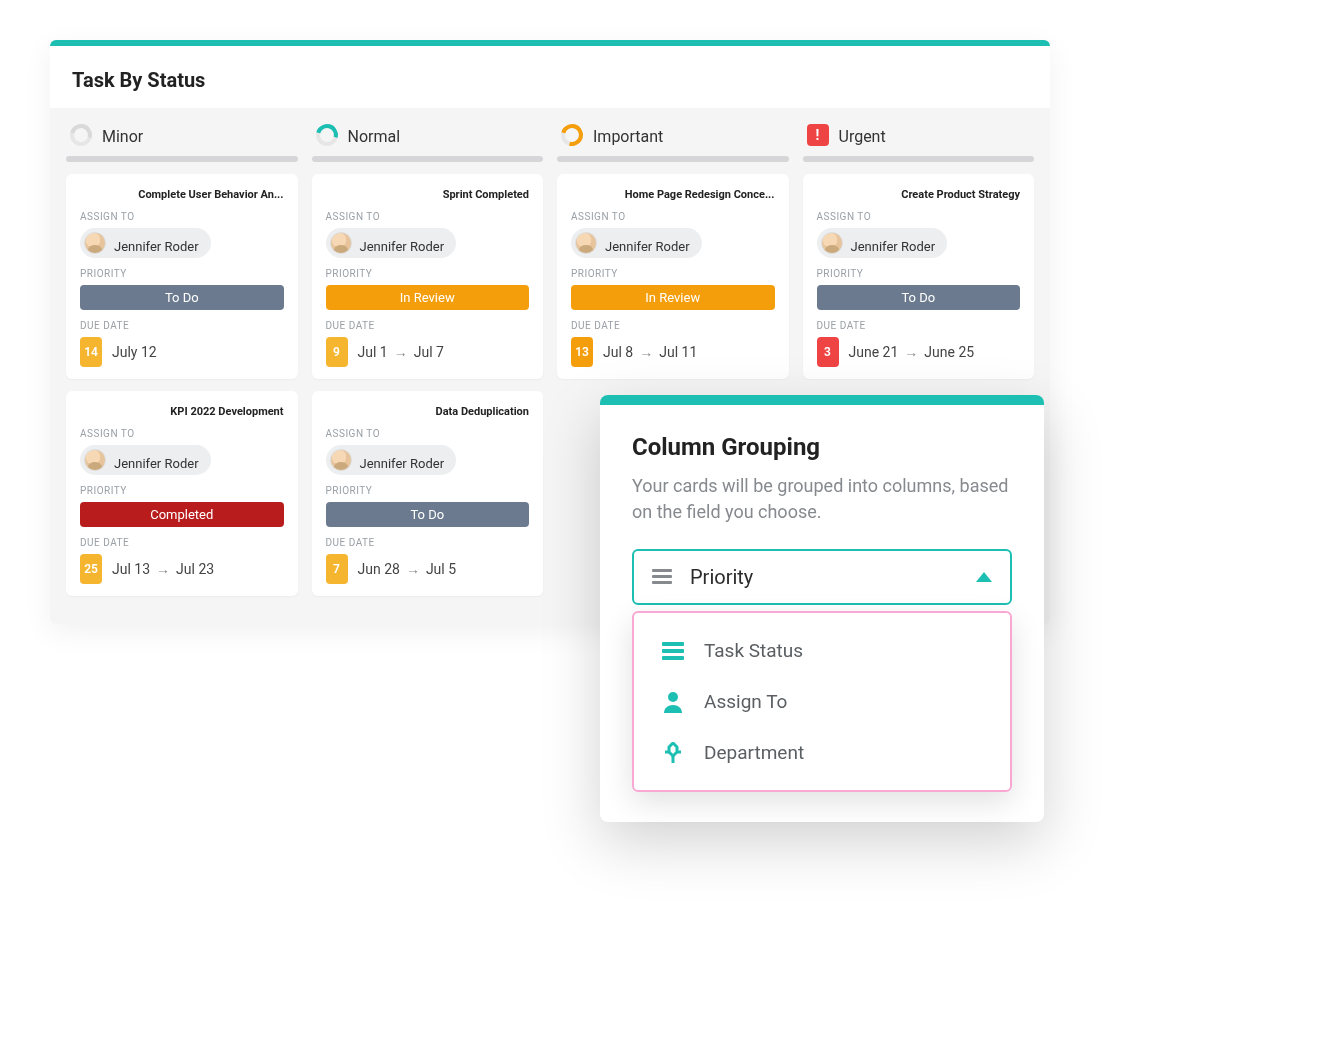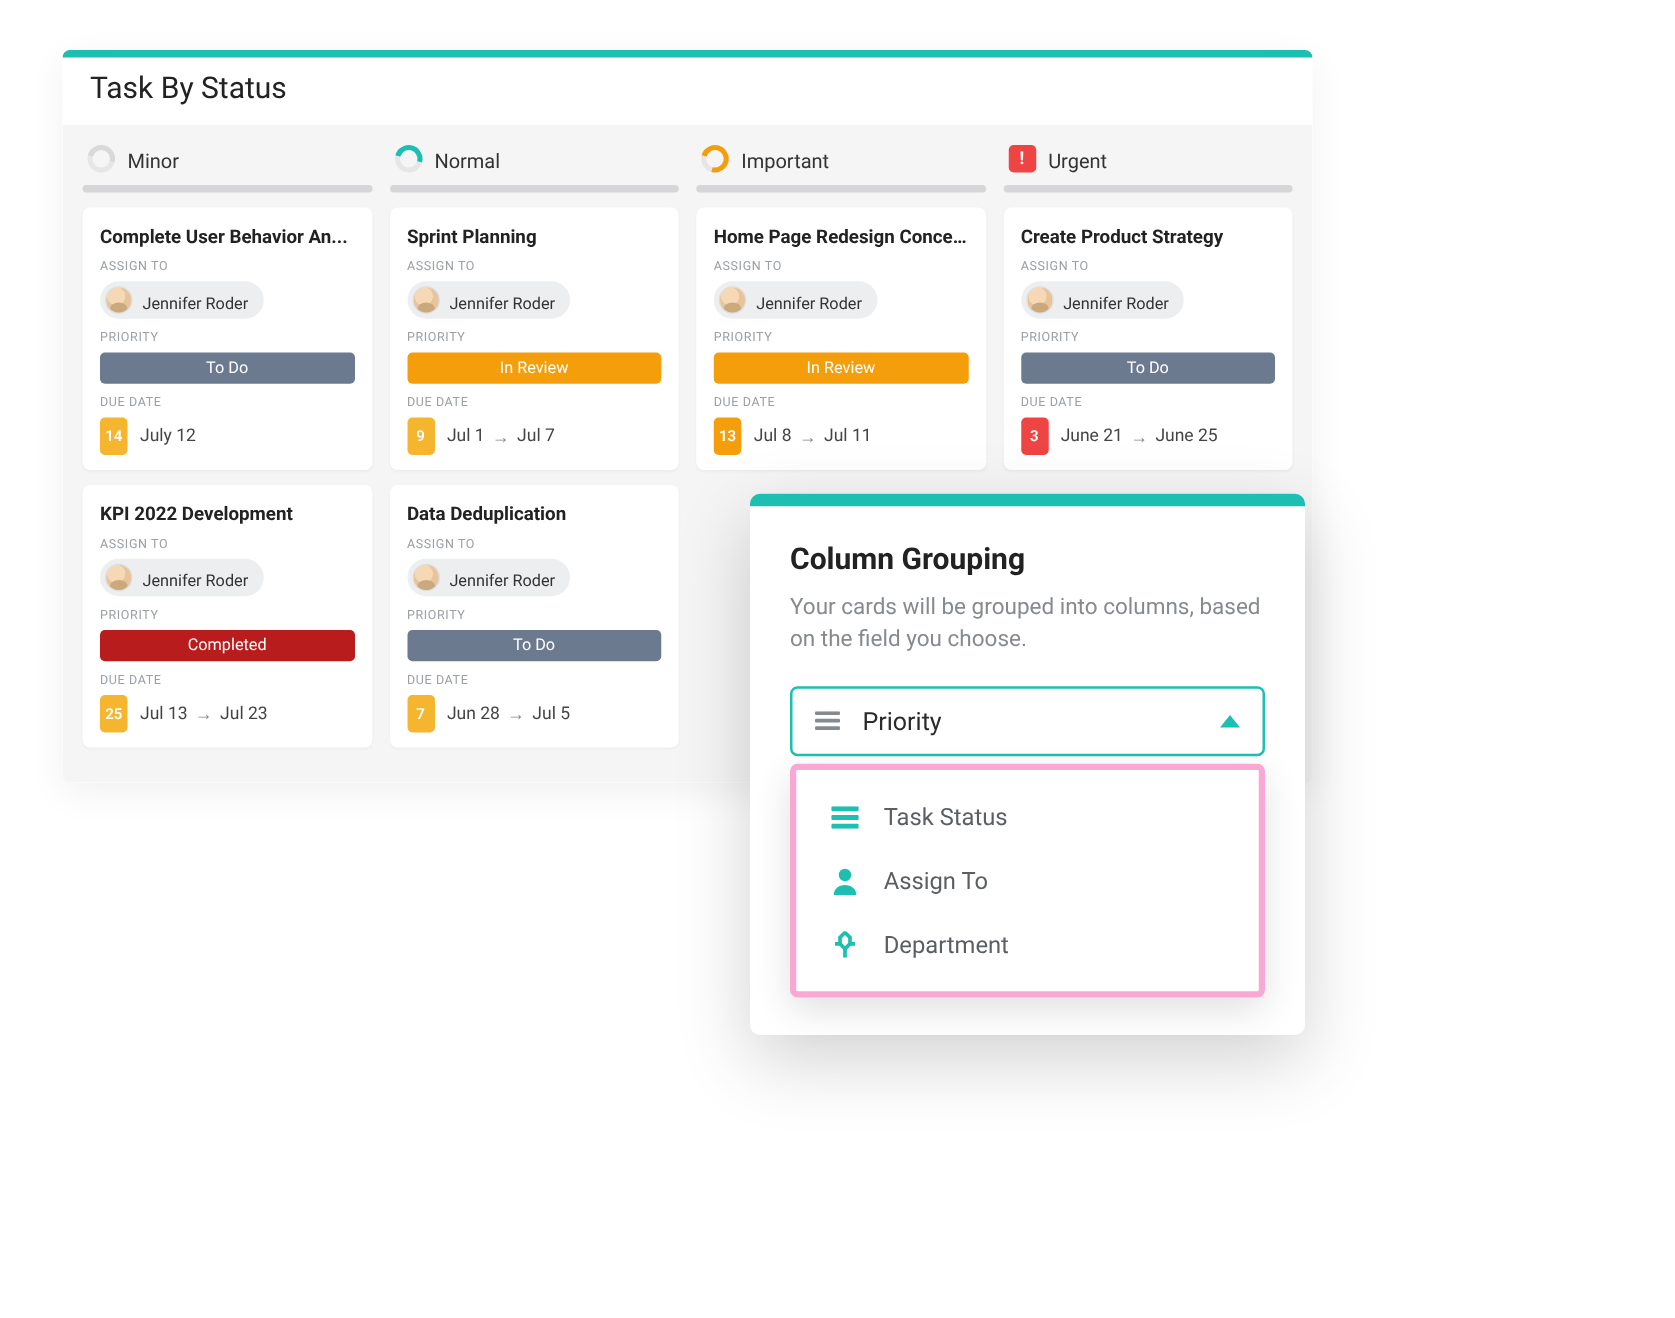--- a/index.html
+++ b/index.html
@@ -19,24 +19,24 @@
       background: #fff;
       border-radius: 6px;
       box-shadow: 0 8px 30px rgba(0,0,0,.06);
       overflow: hidden;
     }
     .board-topbar {
       height: 6px;
       background: #1ebfb3;
     }
     .board-title {
-      font-size: 24px;
-      font-weight: 400;
+      font-size: 20px;
+      font-weight: 700;
       color: #222;
-      padding: 10px 22px 16px;
+      padding: 22px 22px 16px;
     }
     .board-inner {
       background: #f5f5f6;
       padding: 16px;
       display: flex;
       gap: 14px;
     }
     .column {
       flex: 1;
       min-width: 0;
@@ -86,27 +86,28 @@
       margin-bottom: 12px;
     }
     .card {
       background: #fff;
       border-radius: 6px;
       padding: 14px 14px 12px;
       margin-bottom: 12px;
       box-shadow: 0 1px 2px rgba(0,0,0,.04);
     }
     .card-title {
-      font-size: 15px;
+      font-size: 11px;
       font-weight: 700;
       color: #222;
       margin-bottom: 10px;
       white-space: nowrap;
       overflow: hidden;
       text-overflow: ellipsis;
+      text-align: right;
     }
     .label {
       font-size: 10px;
       letter-spacing: .5px;
       color: #9aa0a6;
       margin-bottom: 6px;
     }
     .chip {
       display: inline-flex;
       align-items: flex-end;
@@ -167,21 +168,21 @@
     .select-box{
       border:2px solid #1ebfb3; border-radius:6px;
       display:flex; align-items:center; gap:18px;
       padding: 14px 18px; cursor:pointer;
     }
     .select-icon{ color:#868a8f; }
     .select-label{ font-size:20px; color:#2b2b2b; flex:1; }
     .caret-up{ width:0;height:0;border-left:8px solid transparent;border-right:8px solid transparent;border-bottom:10px solid #1ebfb3;}
     .dropdown{
       margin: 4px 32px 30px;
-      border:5px solid #f9a8d4; border-radius:6px;
+      border:2px solid #f9a8d4; border-radius:6px;
       box-shadow: 0 10px 30px rgba(0,0,0,.12);
       padding: 12px 0;
     }
     .dd-item{
       display:flex; align-items:center; gap:20px;
       padding: 14px 28px; cursor:pointer;
       font-size: 19px; color:#5b5f63;
     }
     .dd-item .ic{ color:#1ebfb3; width:22px; display:flex; justify-content:center;}
     svg{display:block;}
@@ -219,21 +220,21 @@
               <span>Jul 23</span>
             </div>
           </div></div>
       </div>
       <div class="column">
         <div class="col-header">
           <div class="ring normal"></div>
           <div class="col-name">Normal</div>
         </div>
         <div class="col-bar"></div>
-        <div class="card"><div class="card-title">Sprint Planning</div><div class="label">ASSIGN TO</div><div class="chip">
+        <div class="card"><div class="card-title">Sprint Completed</div><div class="label">ASSIGN TO</div><div class="chip">
             <div class="avatar"></div>
             <span>Jennifer Roder</span>
           </div><div class="label">PRIORITY</div><div class="status-pill status-review">In Review</div><div class="label">DUE DATE</div><div class="due-row">
             <div class="due-badge due-amber">9</div>
             <div class="due-text">
               <span>Jul 1</span>
               <span class="arrow">→</span>
               <span>Jul 7</span>
             </div>
           </div></div>

